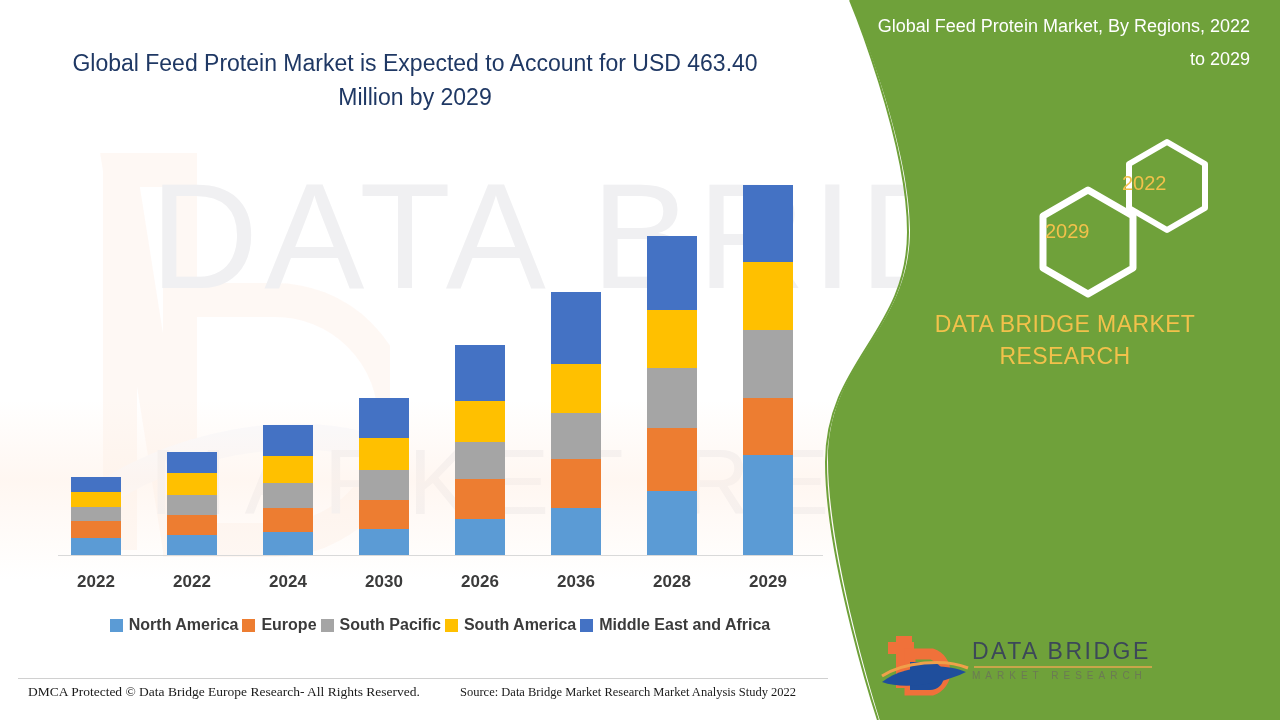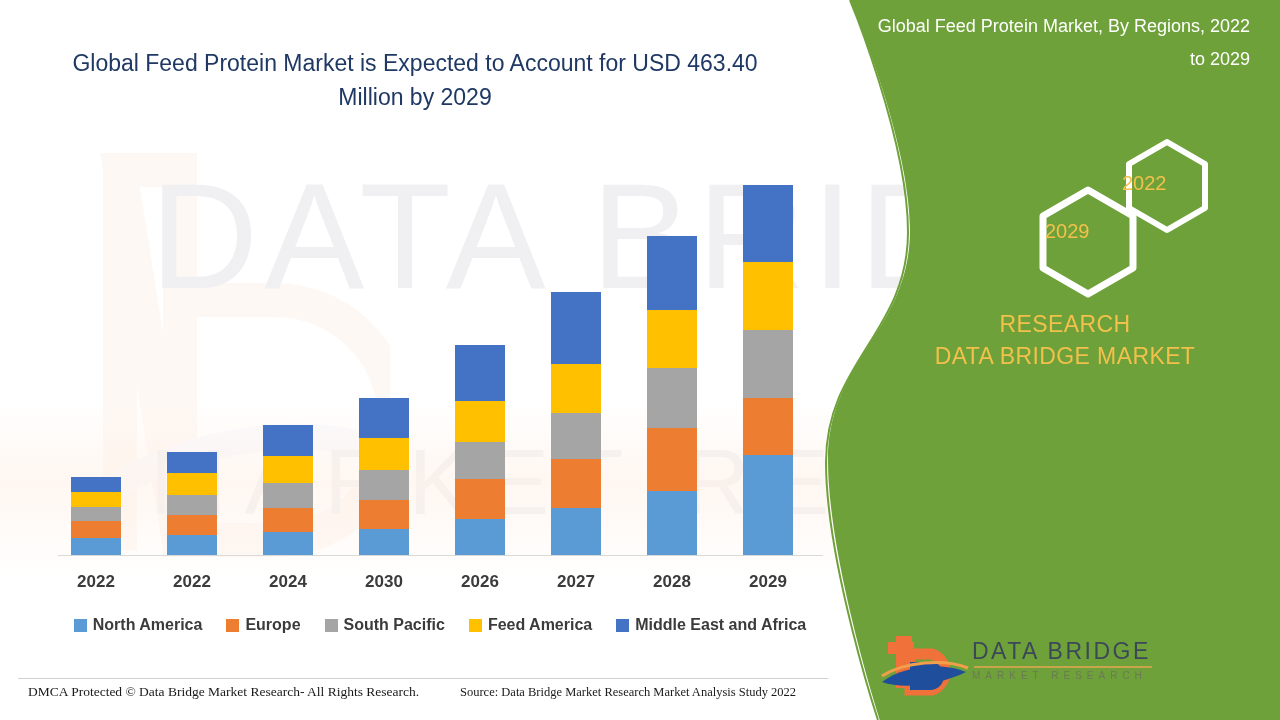--- a/index.html
+++ b/index.html
@@ -124,21 +124,21 @@
 
   
   .legend {
     position: absolute;
     left: 50px;
     top: 616px;
     width: 780px;
     display: flex;
     align-items: center;
     justify-content: center;
-    gap: 24px;
+    gap: 4px;
   }
   .legend-item {
     display: flex;
     align-items: center;
     gap: 6px;
   }
   .legend-swatch {
     width: 13px;
     height: 13px;
     flex: 0 0 auto;
@@ -335,72 +335,72 @@
         </div>
       </div>
   </div>
 
   <div class="xlabels" id="xlabels">
       <div class="xlabel" style="left: 11px;">2022</div>
       <div class="xlabel" style="left: 107px;">2022</div>
       <div class="xlabel" style="left: 203px;">2024</div>
       <div class="xlabel" style="left: 299px;">2030</div>
       <div class="xlabel" style="left: 395px;">2026</div>
-      <div class="xlabel" style="left: 491px;">2027</div>
+      <div class="xlabel" style="left: 491px;">2036</div>
       <div class="xlabel" style="left: 587px;">2028</div>
       <div class="xlabel" style="left: 683px;">2029</div>
     </div>
 
   <div class="legend" id="legend">
       <div class="legend-item">
         <span class="legend-swatch" style="background: rgb(91, 155, 213);"></span>
         <span class="legend-label">North America</span>
       </div>
       <div class="legend-item">
         <span class="legend-swatch" style="background: rgb(237, 125, 49);"></span>
         <span class="legend-label">Europe</span>
       </div>
       <div class="legend-item">
         <span class="legend-swatch" style="background: rgb(165, 165, 165);"></span>
         <span class="legend-label">South Pacific</span>
       </div>
       <div class="legend-item">
         <span class="legend-swatch" style="background: rgb(255, 192, 0);"></span>
-        <span class="legend-label">Feed America</span>
+        <span class="legend-label">South America</span>
       </div>
       <div class="legend-item">
         <span class="legend-swatch" style="background: rgb(68, 114, 196);"></span>
         <span class="legend-label">Middle East and Africa</span>
       </div>
     </div>
 
   <div class="footer-rule"></div>
-  <div class="footer-left">DMCA Protected © Data Bridge Market Research- All Rights Research.</div>
+  <div class="footer-left">DMCA Protected © Data Bridge Europe Research- All Rights Reserved.</div>
   <div class="footer-right">Source: Data Bridge Market Research Market Analysis Study 2022</div>
 
   <div class="green-panel">
     <svg class="green-svg" width="460" height="720" viewBox="0 0 460 720">
       <path d="M30 0 L460 0 L460 720 L60 720 C60 720 8 560 8 460 C8 360 90 330 90 230 C90 140 30 0 30 0 Z" fill="#6fa13a"></path>
       <path d="M30 0 C30 0 88 140 88 232 C88 332 6 362 6 462 C6 562 58 720 58 720" fill="none" stroke="#6fa13a" stroke-width="2"></path>
     </svg>
 
     <div class="panel-title">Global Feed Protein Market, By Regions, 2022 to 2029</div>
 
     <div class="hexes">
       <svg width="320" height="170" viewBox="0 0 320 170">
         <polygon points="247,14 285,36 285,80 247,102 209,80 209,36" fill="none" stroke="#ffffff" stroke-width="6" stroke-linejoin="round"></polygon>
         <polygon points="168,62 213,88 213,140 168,166 123,140 123,88" fill="none" stroke="#ffffff" stroke-width="7" stroke-linejoin="round"></polygon>
       </svg>
       <div class="hex-label hex-2022">2022</div>
       <div class="hex-label hex-2029">2029</div>
     </div>
 
     <div class="brand">
+      <div>DATA BRIDGE MARKET</div>
       <div>RESEARCH</div>
-      <div>DATA BRIDGE MARKET</div>
     </div>
 
     <div class="logo">
       <svg width="90" height="64" viewBox="0 0 90 64">
         <path d="M16 4 L32 4 L32 56 L16 56 Z" fill="#f0713a"></path>
         <path d="M8 10 L34 10 L34 22 L8 22 Z" fill="#f0713a"></path>
         <path d="M30 22 L52 22 A19 19 0 0 1 52 58 L30 58 Z" fill="none" stroke="#f0713a" stroke-width="11"></path>
         <path d="M30 30 L50 30 A14 14 0 0 1 50 58 L30 58 Z" fill="#1f4e9c"></path>
         <path d="M2 50 C22 34 62 30 86 40 C62 52 24 58 2 50 Z" fill="#1f4e9c"></path>
         <path d="M2 44 C24 30 64 26 88 36" fill="none" stroke="#f0a04a" stroke-width="3"></path>

